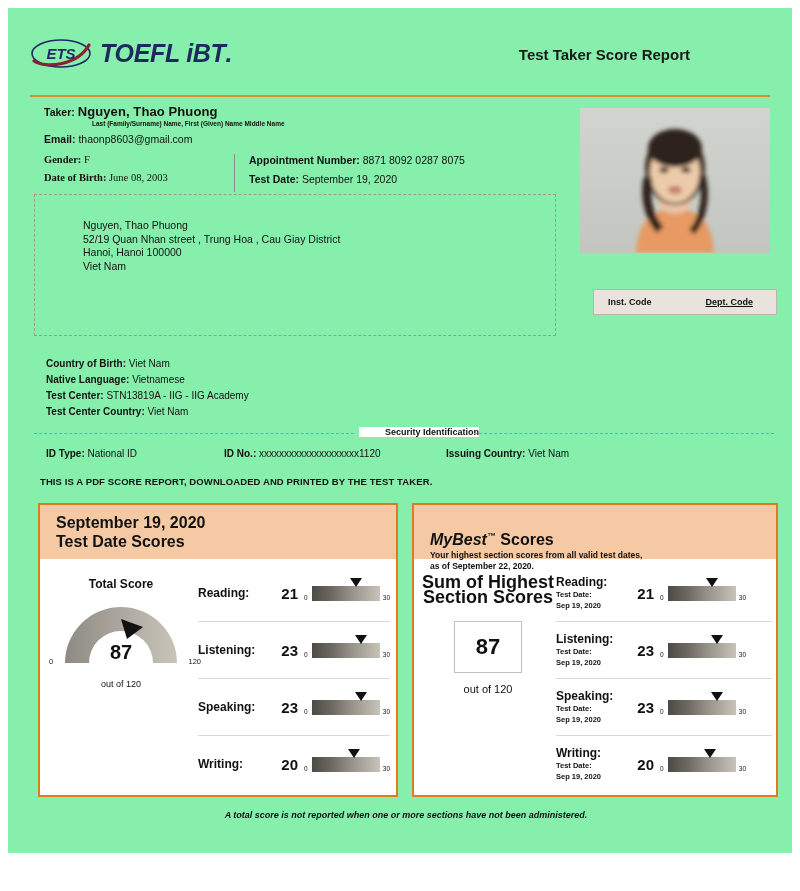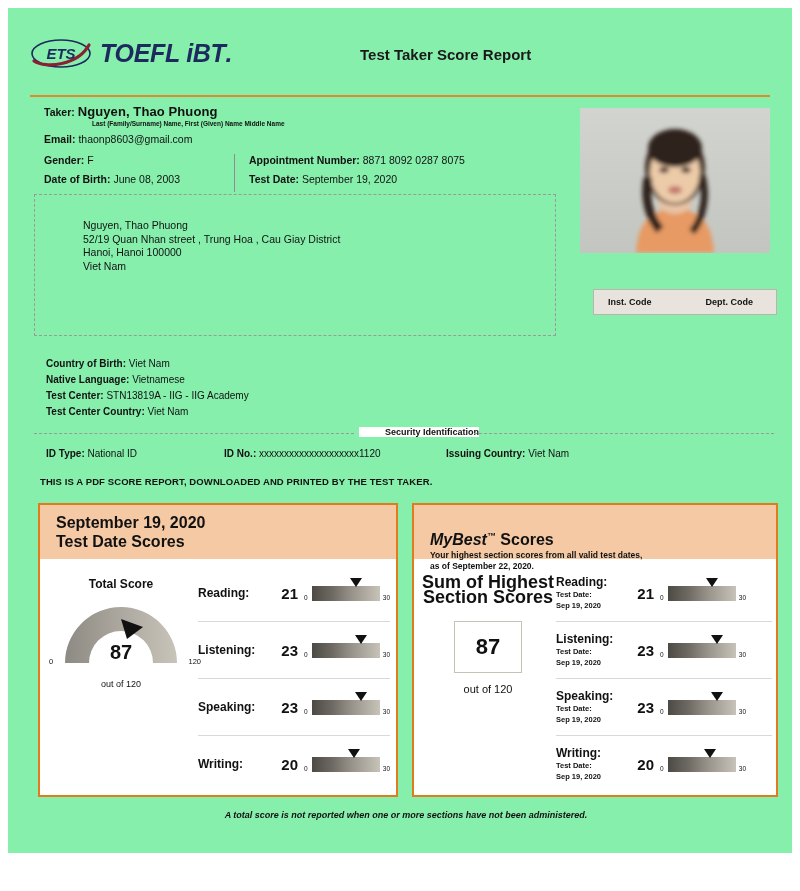--- a/index.html
+++ b/index.html
@@ -55,21 +55,21 @@
     font-weight: bold;
     font-size: 25px;
     letter-spacing: -0.3px;
     color: #1d2a5e;
   }
   .report-title {
     position: absolute;
     left: 330px;
     top: 8px;
     width: 330px;
-    text-align: left;
+    text-align: right;
     font-size: 15px;
     font-weight: bold;
     color: #1a1a1a;
   }
   .rule-orange {
     position: absolute;
     left: 22px;
     top: 87px;
     width: 740px;
     height: 2px;
@@ -99,21 +99,21 @@
     font-weight: bold;
     color: #111;
     margin-top: 1px;
     margin-bottom: 6px;
   }
   .row-email { margin-bottom: 9px; font-size: 10.5px; }
   .two-col {
     position: relative;
     display: flex;
   }
-  .col-a { width: 190px; }
+  .col-a { width: 190px; font-family: Liberation Serif, serif; }
   .col-b {
     border-left: 1px solid #8d8d8d;
     padding-left: 14px;
   }
   .two-col .line { margin-bottom: 7px; font-size: 10.5px; }
 
   
   .photo-frame {
     position: absolute;
     left: 572px;
@@ -138,21 +138,21 @@
     border: 1px solid #b9b4ac;
     display: flex;
     align-items: center;
   }
   .code-box span {
     font-size: 9px;
     font-weight: bold;
     color: #111;
   }
   .code-inst { margin-left: 14px; }
-  .code-dept { margin-left: 54px; }
+  .code-dept { margin-left: 54px; text-decoration: underline; }
 
   
   .addr-box {
     position: absolute;
     left: 26px;
     top: 186px;
     width: 520px;
     height: 140px;
     border: 1px dashed #9a9a9a;
   }

